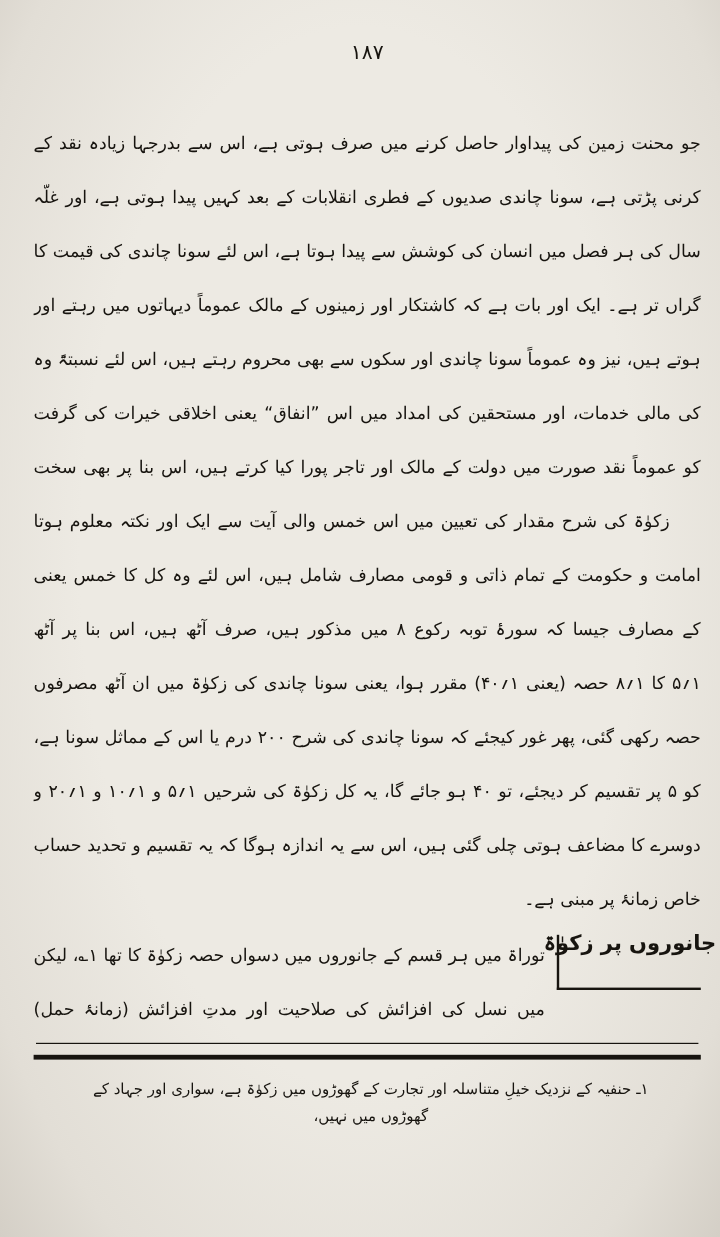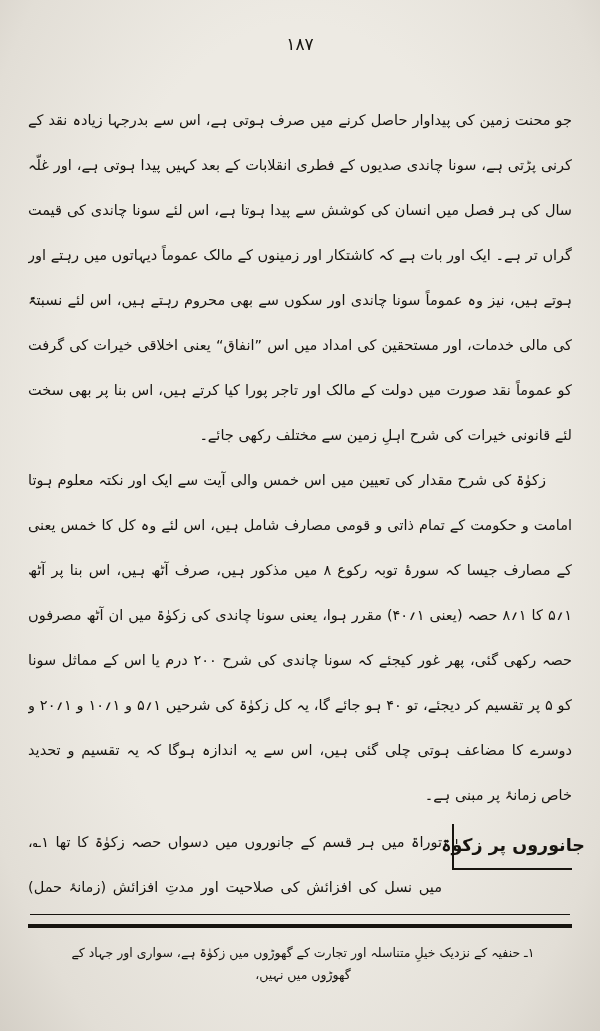--- a/index.html
+++ b/index.html
@@ -13,21 +13,21 @@
     background: #c9c5bd;
     font-family: "DejaVu Sans", sans-serif;
   }
   .page {
     width: 600px;
     height: 1031px;
     box-sizing: border-box;
     background: radial-gradient(ellipse at 50% 45%, #edeae3 55%, #e2ded6 85%, #d4cfc6 100%);
     color: #17140f;
     position: relative;
-    padding: 20px 28px 0 28px;
+    padding: 20px 16px 0 28px;
   }
   .page-number {
     text-align: center;
     font-size: 17px;
     letter-spacing: 2px;
     margin-top: 14px;
     color: #17140f;
   }
   .text-block {
     direction: rtl;
@@ -55,21 +55,21 @@
   }
   .heading-box {
     float: right;
     width: 118px;
     height: 44px;
     margin-left: 10px;
     margin-top: 4px;
     border-bottom: 2px solid #17140f;
     border-left: 2px solid #17140f;
     display: flex;
-    align-items: center;
+    align-items: flex-start;
     justify-content: center;
     font-weight: bold;
     font-size: 17.5px;
     line-height: 1;
     white-space: nowrap;
   }
   .rule-thin {
     margin: 4px 2px 0 2px;
     border-top: 1.5px solid #17140f;
   }
@@ -96,21 +96,20 @@
   <div class="text-block">
 
     <div class="para">
       <div class="line">جو محنت زمین کی پیداوار حاصل کرنے میں صرف ہوتی ہے، اس سے بدرجہا زیادہ نقد کے حصول میں صرف</div>
       <div class="line">کرنی پڑتی ہے، سونا چاندی صدیوں کے فطری انقلابات کے بعد کہیں پیدا ہوتی ہے، اور غلّہ ہر سال اور</div>
       <div class="line">سال کی ہر فصل میں انسان کی کوشش سے پیدا ہوتا ہے، اس لئے سونا چاندی کی قیمت کا معیار غلہ سے</div>
       <div class="line">گراں تر ہے۔ ایک اور بات ہے کہ کاشتکار اور زمینوں کے مالک عموماً دیہاتوں میں رہتے اور شہروں سے دور</div>
       <div class="line">ہوتے ہیں، نیز وہ عموماً سونا چاندی اور سکوں سے بھی محروم رہتے ہیں، اس لئے نسبتۃً وہ قومی ضروریات، دین</div>
       <div class="line">کی مالی خدمات، اور مستحقین کی امداد میں اس ”انفاق“ یعنی اخلاقی خیرات کی گرفت سے آزاد رہتے ہیں، جن</div>
       <div class="line">کو عموماً نقد صورت میں دولت کے مالک اور تاجر پورا کیا کرتے ہیں، اس بنا پر بھی سخت ضرورت تھی کہ اُن کے</div>
-      <div class="line last">لئے قانونی خیرات کی شرح اہلِ زمین سے مختلف رکھی جائے۔</div>
     </div>
 
     <div class="para">
       <div class="line indent">زکوٰۃ کی شرح مقدار کی تعیین میں اس خمس والی آیت سے ایک اور نکتہ معلوم ہوتا ہے کہ خمس میں چونکہ</div>
       <div class="line">امامت و حکومت کے تمام ذاتی و قومی مصارف شامل ہیں، اس لئے وہ کل کا خمس یعنی ۱؍۵ مقرر ہوا، اور زکوٰۃ</div>
       <div class="line">کے مصارف جیسا کہ سورۂ توبہ رکوع ۸ میں مذکور ہیں، صرف آٹھ ہیں، اس بنا پر آٹھ مصارف کی شرح مقدار</div>
       <div class="line">۱؍۵ کا ۱؍۸ حصہ (یعنی ۱؍۴۰) مقرر ہوا، یعنی سونا چاندی کی زکوٰۃ میں ان آٹھ مصرفوں کے لئے مجموعی رقم چالیسواں</div>
       <div class="line">حصہ رکھی گئی، پھر غور کیجئے کہ سونا چاندی کی شرح ۲۰۰ درم یا اس کے مماثل سونا ہے، ان دو سو درموں</div>
       <div class="line">کو ۵ پر تقسیم کر دیجئے، تو ۴۰ ہو جائے گا، یہ کل زکوٰۃ کی شرحیں ۱؍۵ و ۱؍۱۰ و ۱؍۲۰ و ۱؍۴۰ ایک دوسرے کا نصف یا ایک</div>
       <div class="line">دوسرے کا مضاعف ہوتی چلی گئی ہیں، اس سے یہ اندازہ ہوگا کہ یہ تقسیم و تحدید حساب اور اقتصادیات کے</div>

